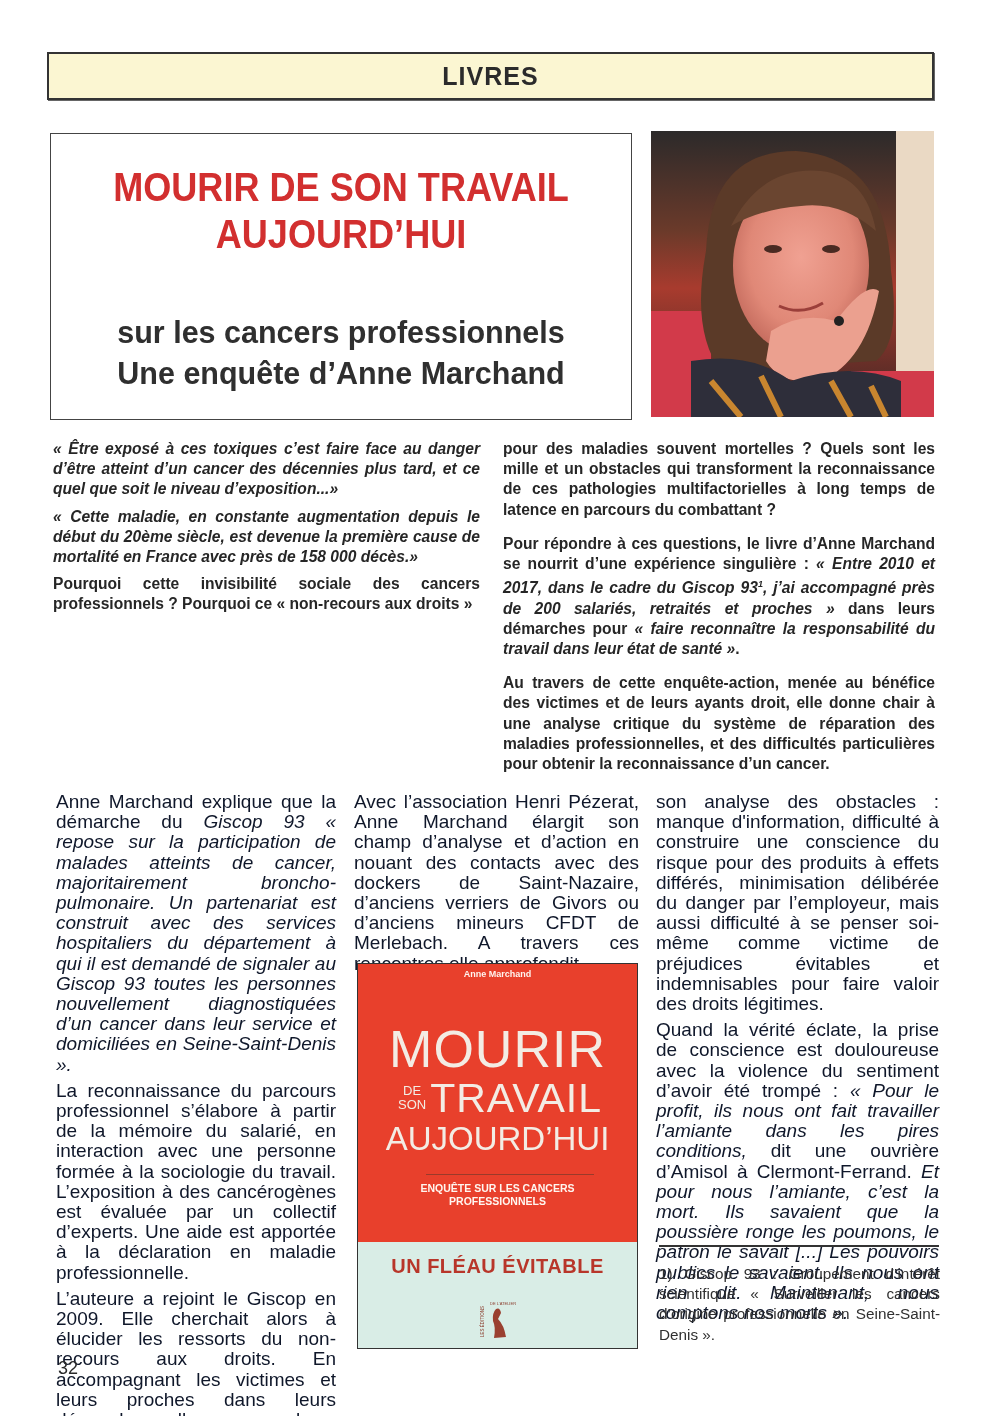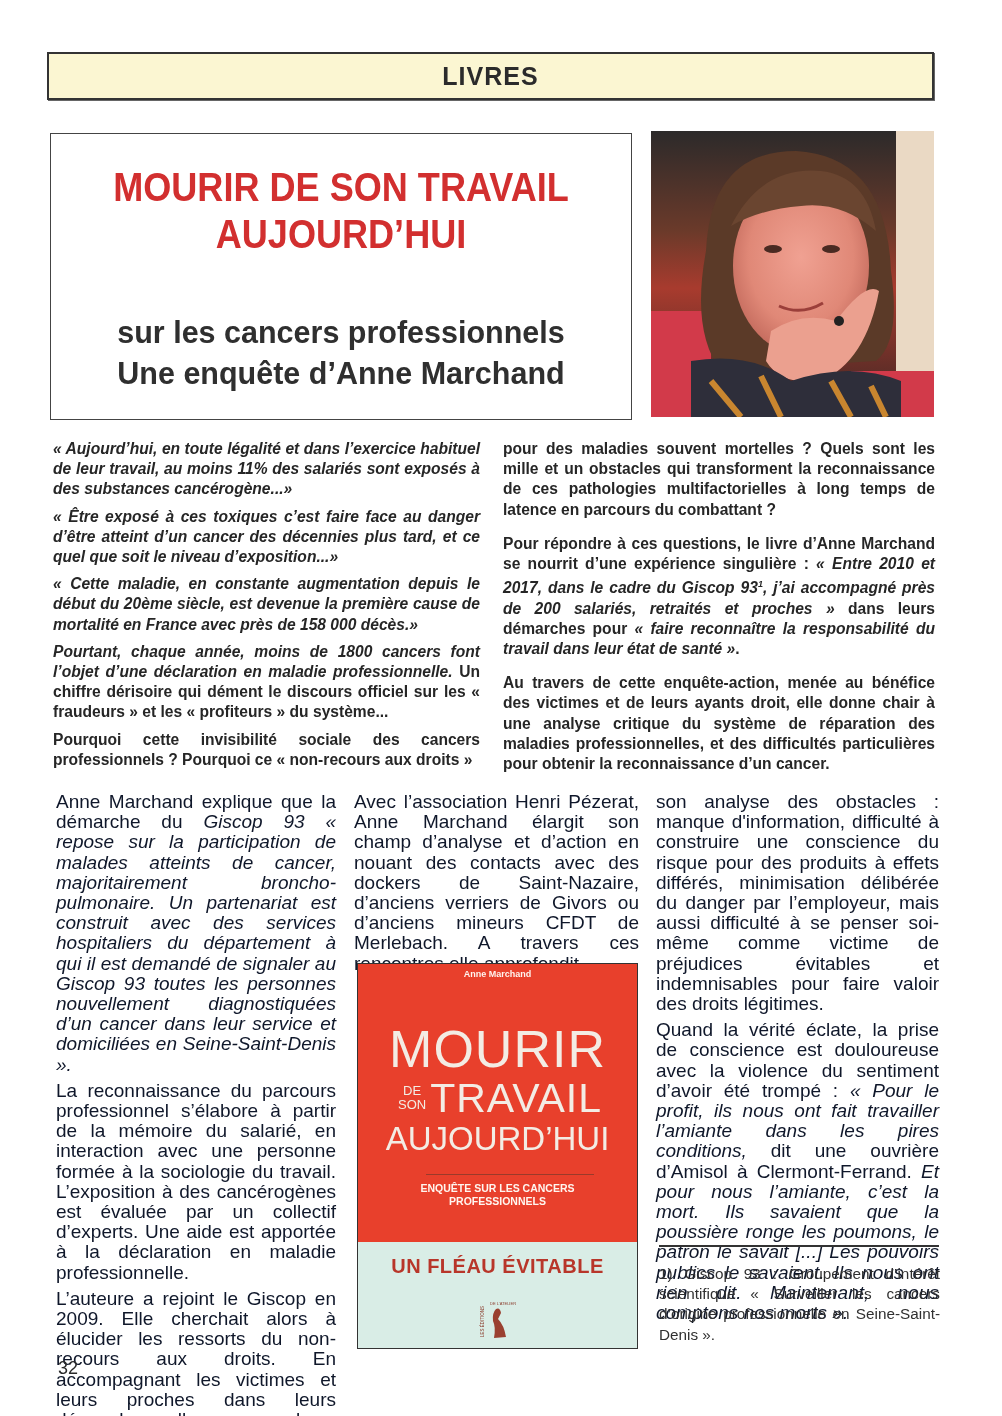--- a/index.html
+++ b/index.html
@@ -117,24 +117,22 @@
 
     <path d="M120 200 Q150 180 185 190 Q215 150 228 160 Q215 230 170 250 Q130 255 115 230Z" fill="#eba08f"></path>
     <circle cx="188" cy="190" r="5" fill="#222"></circle>
 
     <path d="M40 230 Q100 220 140 250 Q200 230 250 250 L250 286 L40 286Z" fill="#2e2e3a"></path>
     <path d="M60 250 L90 286 M110 245 L130 286 M180 250 L200 286 M220 255 L235 286" stroke="#c9862f" stroke-width="6"></path>
   </svg>
 </div>
 
 <div class="abs intro intro-left">
-  <p class="it">« Aujourd’hui, en toute légalité et dans l’exercice habituel de leur travail, au moins 11% des salariés sont exposés à des substances cancérogène...»</p>
   <p class="it">« Être exposé à ces toxiques c’est faire face au danger d’être atteint d’un cancer des décennies plus tard, et ce quel que soit le niveau d’exposition...»</p>
   <p class="it">« Cette maladie, en constante augmentation depuis le début du 20ème siècle, est devenue la première cause de mortalité en France avec près de 158 000 décès.»</p>
-  <p><span class="it">Pourtant, chaque année, moins de 1800 cancers font l’objet d’une déclaration en maladie professionnelle.</span><span> Un chiffre dérisoire qui dément le discours officiel sur les « fraudeurs » et les « profiteurs » du système...</span></p>
   <p>Pourquoi cette invisibilité sociale des cancers professionnels ? Pourquoi ce « non-recours aux droits »</p>
 </div>
 
 <div class="abs intro intro-right">
   <p style="margin-bottom:14px;">pour des maladies souvent mortelles ? Quels sont les mille et un obstacles qui transforment la reconnaissance de ces pathologies multifactorielles à long temps de latence en parcours du combattant ?</p>
   <p style="margin-bottom:14px;"><span>Pour répondre à ces questions, le livre d’Anne Marchand se nourrit d’une expérience singulière : </span><span class="it">« Entre 2010 et 2017, dans le cadre du Giscop 93</span><sup class="it" style="font-size:9px;">1</sup><span class="it">, j’ai accompagné près de 200 salariés, retraités et proches »</span><span> dans leurs démarches pour </span><span class="it">« faire reconnaître la responsabilité du travail dans leur état de santé »</span><span>.</span></p>
   <p>Au travers de cette enquête-action, menée au bénéfice des victimes et de leurs ayants droit, elle donne chair à une analyse critique du système de réparation des maladies  professionnelles, et des difficultés particulières pour obtenir la reconnaissance d’un cancer.</p>
 </div>
 
 <div class="abs body-col col1">

